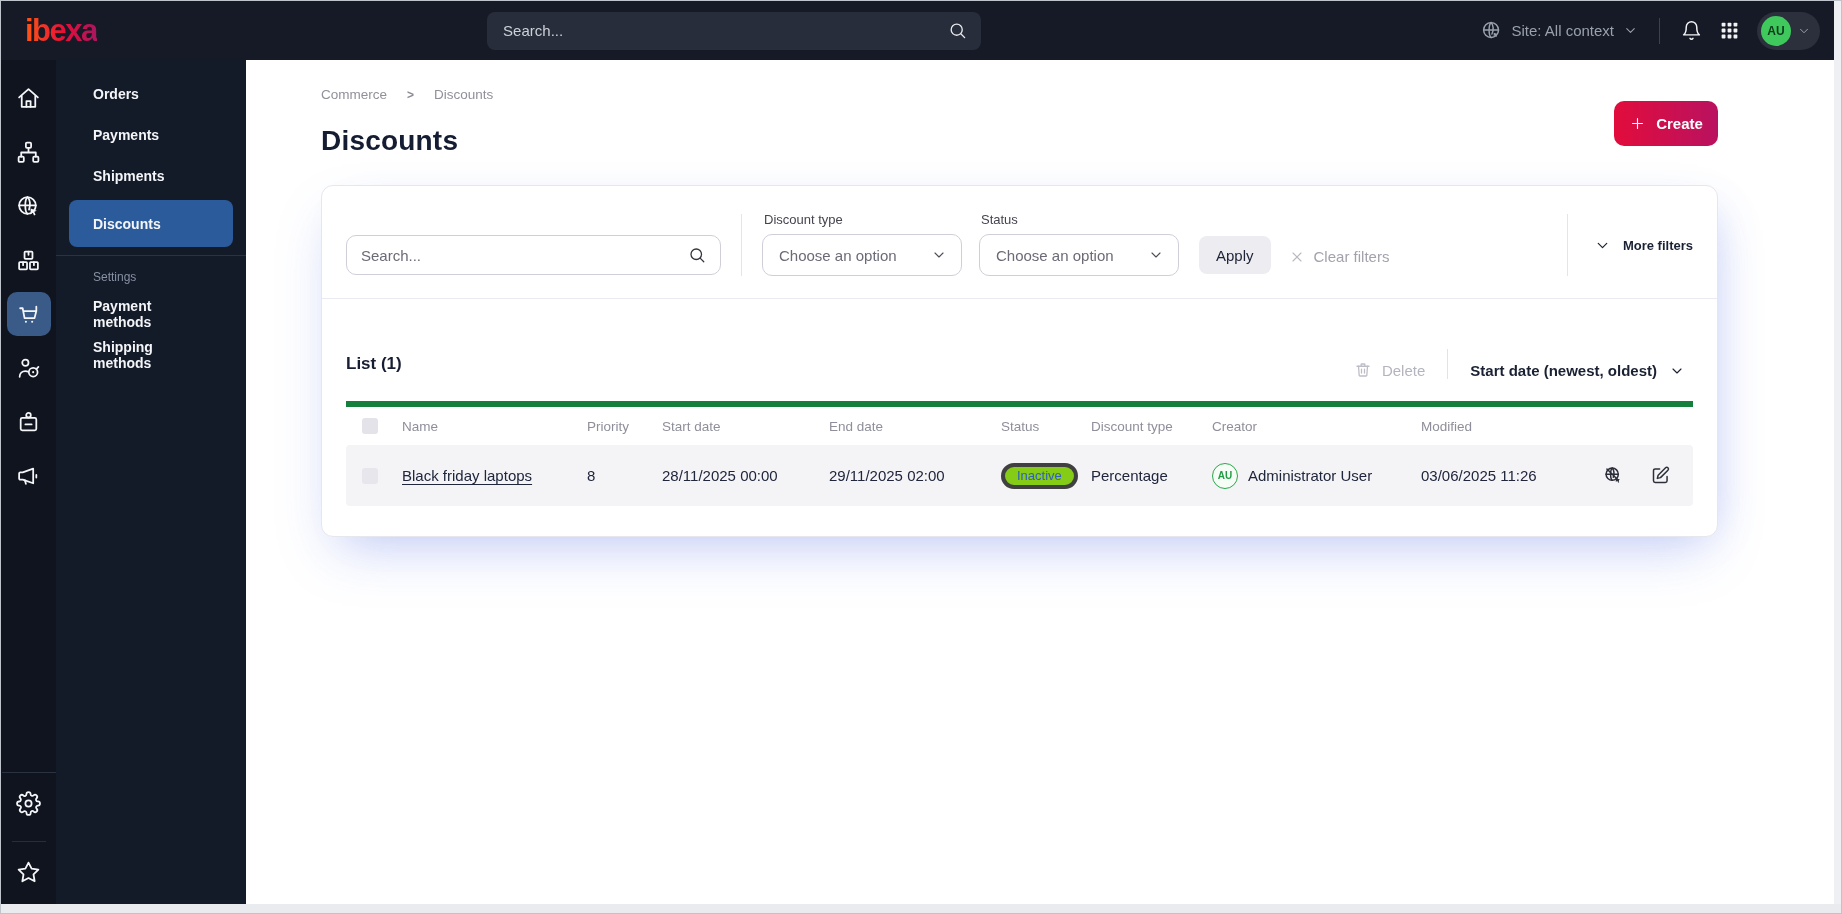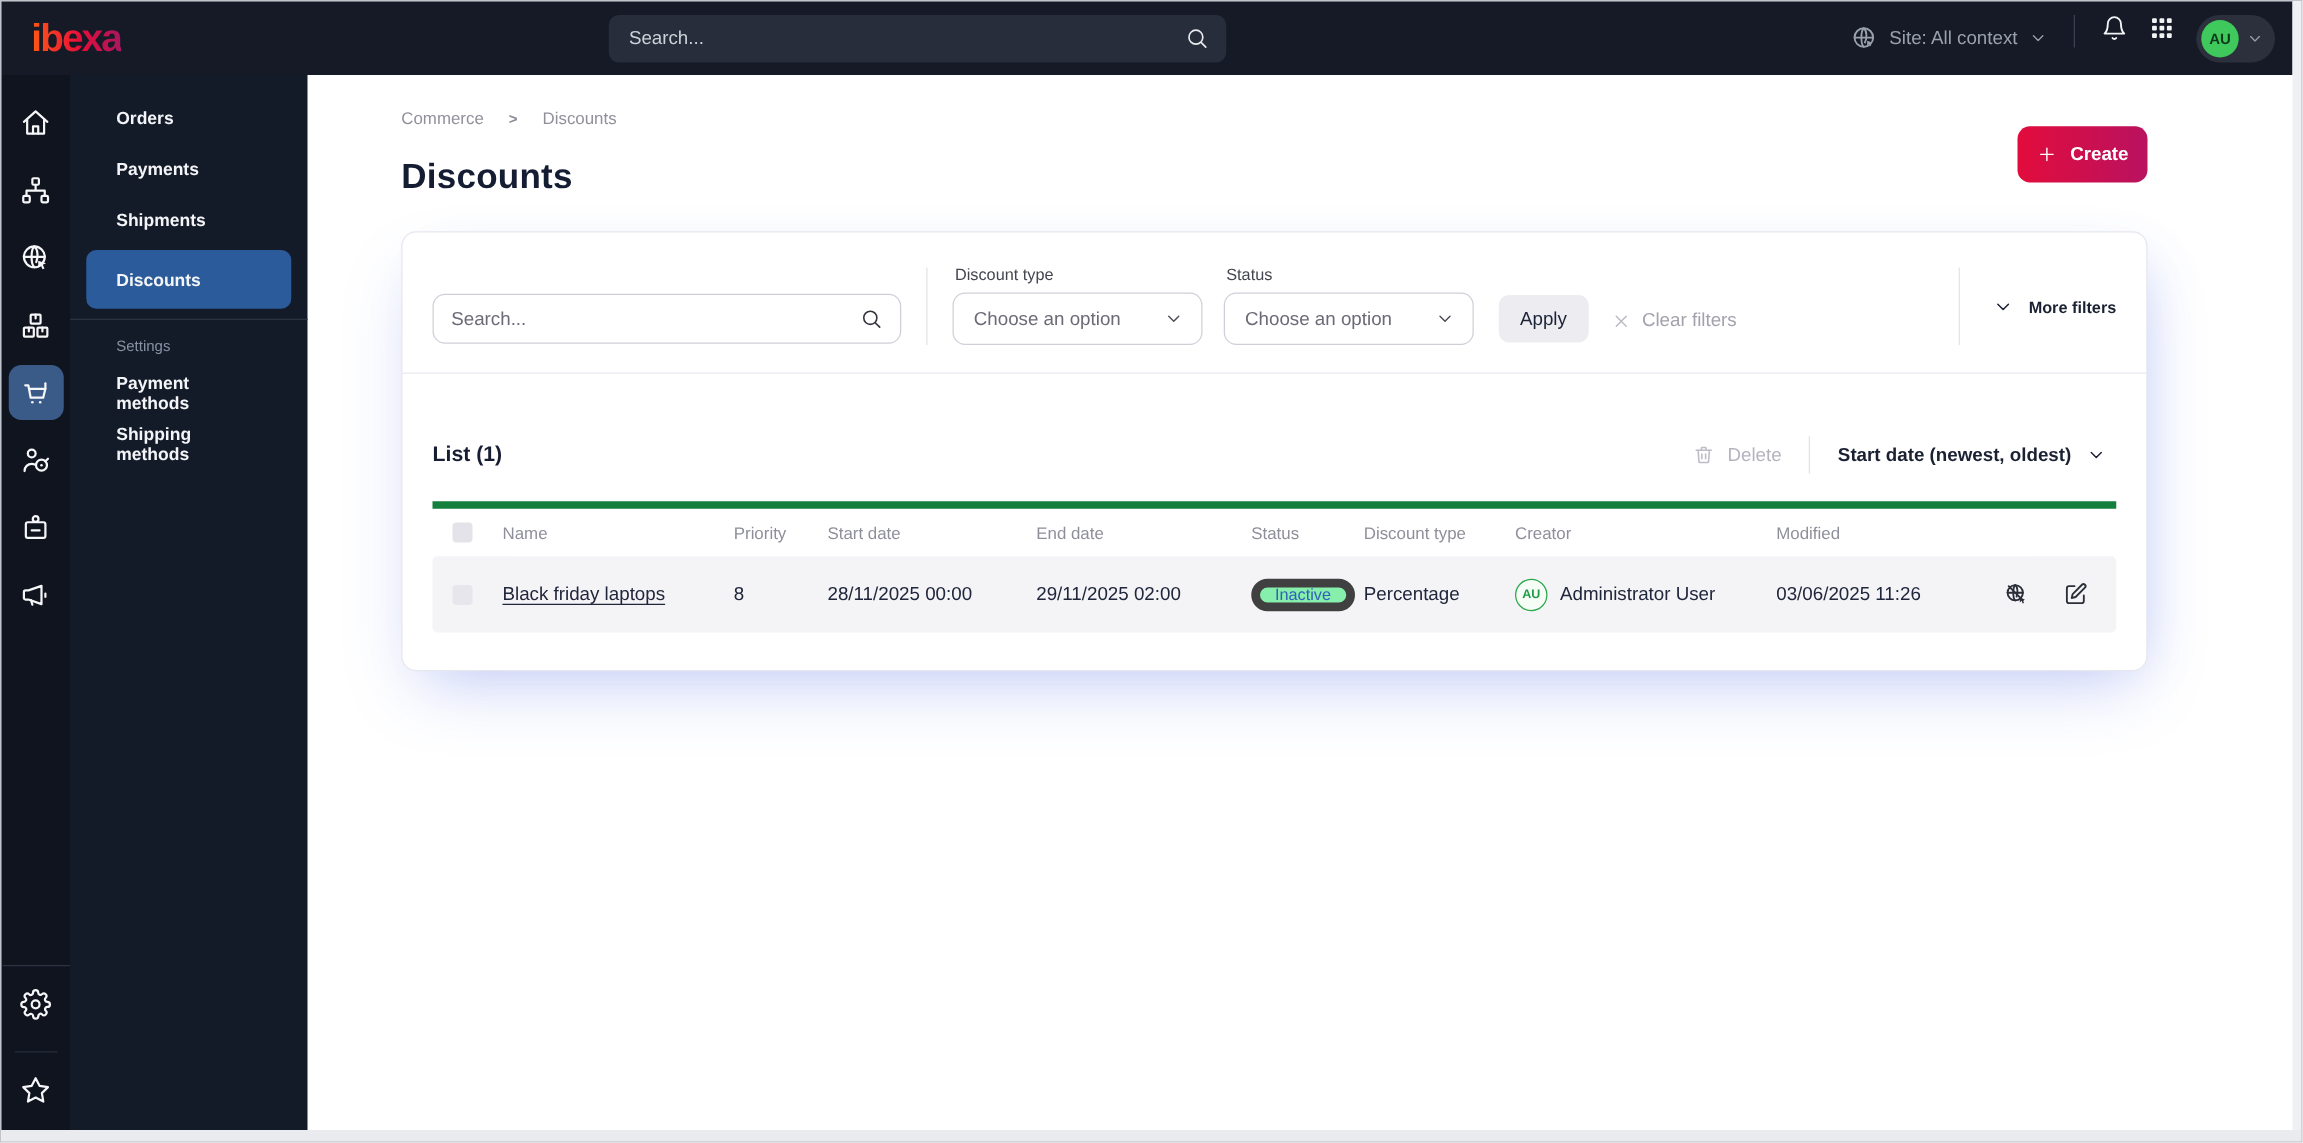--- a/index.html
+++ b/index.html
@@ -17,21 +17,21 @@
   .logo { font-size:31px; font-weight:800; letter-spacing:-1.5px;
           background:linear-gradient(90deg,#ff5714 0%,#e60d3a 55%,#a8175f 100%);
           -webkit-background-clip:text; background-clip:text; color:transparent; line-height:1; }
   .topbar-center { flex:1; display:flex; justify-content:center; }
   .top-search { width:494px; height:38px; background:#272d3a; border-radius:8px;
                 display:flex; align-items:center; padding:0 14px 0 16px; margin-right:110px; }
   .top-search input { flex:1; background:transparent; border:none; outline:none;
                       color:#e8eaee; font-size:15px; font-family:inherit; }
   .top-search input::placeholder { color:#cdd1d9; }
   .top-search .sicon { color:#e8eaee; width:19px; height:19px; }
-  .top-right { display:flex; gap:17px; color:#9aa1ad; }
+  .top-right { display:flex; align-items:center; gap:17px; color:#9aa1ad; }
   .site-ctx { display:flex; align-items:center; gap:9px; font-size:15px; cursor:pointer; }
   .vdiv-top { width:1px; height:26px; background:#3a4150; margin:0 4px; }
   .tool-ic { width:21px; height:21px; color:#f2f3f5; cursor:pointer; }
   .avatar-pill { display:flex; align-items:center; gap:6px; background:#2b303c;
                  border-radius:999px; padding:4px 9px 4px 4px; cursor:pointer; }
   .avatar-green { width:30px; height:30px; border-radius:50%; background:#3fc95d;
                   color:#0d3a1b; font-size:12px; font-weight:700;
                   display:flex; align-items:center; justify-content:center; }
 
   
@@ -95,40 +95,40 @@
   .more-btn { display:flex; align-items:center; gap:12px; font-size:13px; font-weight:700;
               color:#1a2133; cursor:pointer; }
   .more-btn svg { width:17px; height:17px; color:#1a2133; }
 
   .card-div { height:1px; background:#e9eaf2; }
 
   
   .list-sec { padding:22px 24px 30px; }
   .list-head { display:flex; align-items:center;margin-top:28px; }
   .list-title { font-size:17px; font-weight:700; color:#171e33; }
-  .list-actions { margin-left:auto; display:flex; align-items:center; }
+  .list-actions { margin-left:auto; display:flex; align-items:flex-end; }
   .delete-btn { display:flex; align-items:center; gap:10px; font-size:15px; color:#b4b4bf; cursor:default; }
   .delete-btn svg { width:18px; height:18px; color:#bdbdc7; }
   .list-vdiv { width:1px; height:30px; background:#e2e2e9; margin:0 22px; }
   .sort-btn { display:flex; align-items:center; gap:12px; font-size:15px; font-weight:600;
               color:#1a2133; cursor:pointer; padding-right:8px; }
   .sort-btn svg { width:16px; height:16px; }
 
   .grid-row { display:grid;
     grid-template-columns:48px 185px 75px 167px 172px 90px 121px 209px 176px minmax(0,1fr);
     align-items:center; }
   .thead { margin-top:22px; height:44px; border-top:6px solid #15803d; color:#8f8f9b; font-size:13.5px; }
   .cell { padding-left:8px; }
   .ck-cell { display:flex; justify-content:center; }
   .checkbox { width:16px; height:16px; background:#e3e3e9; border-radius:3px; cursor:pointer; }
   .trow { background:#f4f4f7; border-radius:4px; height:61px; font-size:15px; color:#20263b; }
   .trow .checkbox { background:#e6e6ec; }
   .name-link { text-decoration:underline; text-underline-offset:3px; cursor:pointer; color:#20263b; }
   .badge { display:inline-flex; align-items:center; height:26px; padding:0 12px; border-radius:13px;
-           border:7px solid #404040; color:#3060ba; background:#86efac; font-size:13px; }
+           border:4px solid #404040; color:#3060ba; background:#84cc16; font-size:13px; }
   .creator-cell { display:flex; align-items:center; gap:10px; }
   .avatar-ring { width:26px; height:26px; border-radius:50%; border:1.5px solid #2aa84a;
                  background:#f6fdf7; color:#1f9d44; font-size:10px; font-weight:700;
                  display:flex; align-items:center; justify-content:center; flex:0 0 auto; }
   .row-actions { display:flex; justify-content:flex-end; gap:26px; padding-right:22px; color:#2c2f3a; }
   .row-actions svg { width:21px; height:21px; cursor:pointer; }
 
   
   .hscroll { position:absolute; left:0; right:0; bottom:0; height:9px; background:#e9ebef; z-index:6; }
   .vscroll { position:absolute; top:0; right:0; bottom:9px; width:7px; background:#eef0f3; z-index:6; }

